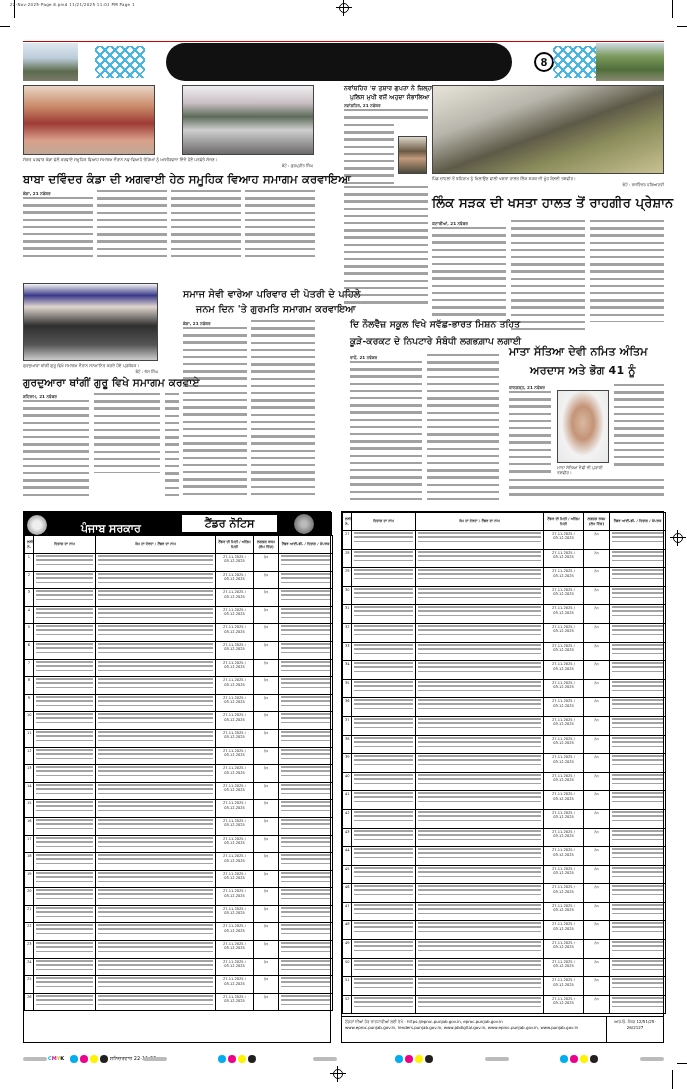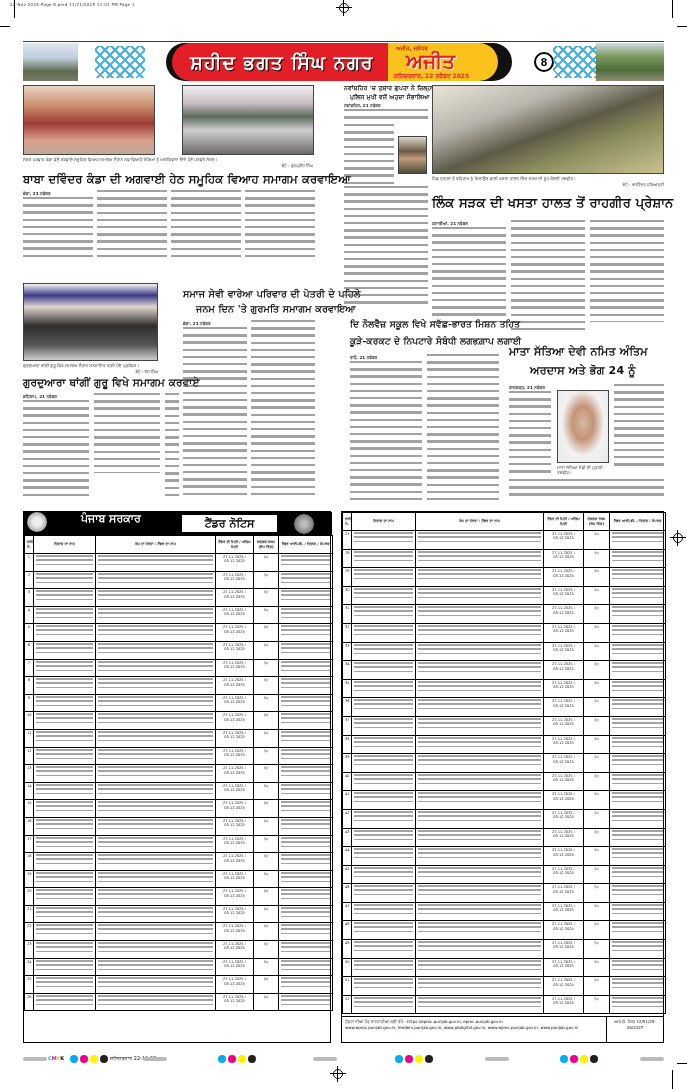--- a/index.html
+++ b/index.html
@@ -33,21 +33,21 @@
   .caption { position: absolute; font-size: 4.2px; line-height: 5px; color: #111; }
   .credit { position: absolute; font-size: 4px; color: #111; text-align: right; }
   .headline { position: absolute; font-weight: bold; color: #111; white-space: nowrap; letter-spacing: 0.2px; }
   .col { position: absolute; font-size: 4.2px; line-height: 7.2px; color: #222; text-align: justify; overflow: hidden; }
   .textlines { position: absolute; overflow: hidden;
      background: repeating-linear-gradient(180deg, #555 0 2.4px, transparent 2.4px 7.2px); opacity: .55; }
 
   
   .tender { position: absolute; left: 23px; top: 511px; width: 641px; height: 532px; }
   .tbl-wrap { position: absolute; top: 0; border: 1px solid #000; background:#fff; }
-  .tender-head { position: absolute; left: 0; top: 0; width: 308px; height: 23px; background: #000; color: #fff; display:flex; align-items:flex-start; }
+  .tender-head { position: absolute; left: 0; top: 0; width: 308px; height: 23px; background: #000; color: #fff; display:flex; align-items:flex-end; }
   .tender-head .emblem { width: 20px; height: 20px; margin-left: 3px; border-radius: 50%; background: radial-gradient(circle,#eee 30%,#aaa 70%,#555 100%); }
   .tender-head .govt { margin-left: 34px; font-size: 11px; font-weight: bold; }
   .tender-head .notice { position:absolute; left: 158px; top: 3px; width: 95px; height: 17px; background:#fff; color:#000; font-size: 11px; font-weight: bold; display:flex; align-items:center; justify-content:center; }
   .tender-head .logo2 { position:absolute; right: 18px; top: 2px; width: 20px; height: 20px; border-radius:50%; background: radial-gradient(circle,#bbb 20%,#777 70%,#444 100%); }
   table.tt { border-collapse: collapse; width: 100%; table-layout: fixed; }
   table.tt th, table.tt td { border: 1px solid #000; font-size: 3.6px; line-height: 4.4px; padding: 1px 2px; vertical-align: top; color:#222; overflow:hidden; }
   table.tt th { font-weight: bold; text-align: center; height: 18px; vertical-align: middle; }
   table.tt td.c { text-align: center; }
   .footer-note { font-size: 4px; line-height: 6px; padding: 2px 3px; color:#111; }
 
@@ -72,28 +72,20 @@
 <div class="crop" style="left:0;top:26px;width:10px;height:1px;"></div>
 <div class="crop" style="left:672px;top:0;width:1px;height:18px;"></div>
 <div class="crop" style="left:677px;top:26px;width:10px;height:1px;"></div>
 <div class="crop" style="left:672px;top:1070px;width:1px;height:19px;"></div>
 <div class="crop" style="left:677px;top:1063px;width:10px;height:1px;"></div>
 
 <div class="masthead">
   <div class="mh-photo left"></div>
   <div class="mh-diamonds" style="left:72px;"></div>
   <div class="mh-pill"></div>
-  <div class="mh-red">
-    <span>ਸ਼ਹੀਦ ਭਗਤ ਸਿੰਘ ਨਗਰ</span>
-  </div>
-  <div class="mh-yellow">
-    <div class="city">ਅਜੀਤ, ਜਲੰਧਰ</div>
-    <div class="brand">ਅਜੀਤ</div>
-    <div class="date">ਸ਼ਨਿਚਰਵਾਰ, 22 ਨਵੰਬਰ 2025</div>
-  </div>
   <div class="mh-page">8</div>
   <div class="mh-diamonds" style="left:530px;"></div>
   <div class="mh-photo right"></div>
 </div>
 
 <div class="photo" style="left:23px;top:85px;width:132px;height:70px;background:linear-gradient(180deg,#e9d6c6 0%,#c98b6a 30%,#9d3b35 55%,#d9a08a 80%,#bfa896 100%);"></div>
 <div class="photo" style="left:182px;top:85px;width:132px;height:70px;background:linear-gradient(180deg,#f0eef2 0%,#c9bfc4 25%,#5d6b5a 45%,#cfcfcf 65%,#6d6a6a 100%);"></div>
 <div class="caption" style="left:23px;top:157px;width:290px;">ਸੰਗਤ ਪਰਵਾਰ ਕੰਡਾ ਵੱਲੋਂ ਕਰਵਾਏ ਸਮੂਹਿਕ ਵਿਆਹ ਸਮਾਗਮ ਦੌਰਾਨ ਨਵ-ਵਿਆਹੇ ਜੋੜਿਆਂ ਨੂੰ ਆਸ਼ੀਰਵਾਦ ਦਿੰਦੇ ਹੋਏ ਪਤਵੰਤੇ ਸੱਜਣ।</div>
 <div class="credit" style="left:240px;top:163px;width:73px;">ਫੋਟੋ : ਗੁਰਪ੍ਰੀਤ ਸਿੰਘ</div>
 <div class="headline" style="left:23px;top:172px;font-size:11.5px;">ਬਾਬਾ ਦਵਿੰਦਰ ਕੰਡਾ ਦੀ ਅਗਵਾਈ ਹੇਠ ਸਮੂਹਿਕ ਵਿਆਹ ਸਮਾਗਮ ਕਰਵਾਇਆ</div>
@@ -135,21 +127,21 @@
 <div class="textlines" style="left:511px;top:220px;width:74px;height:110px;"></div>
 <div class="textlines" style="left:590px;top:220px;width:74px;height:102px;"></div>
 
 <div class="headline" style="left:350px;top:319px;font-size:9px;">ਦਿ ਨੌਲਵੈਜ਼ ਸਕੂਲ ਵਿਖੇ ਸਵੱਛ-ਭਾਰਤ ਮਿਸ਼ਨ ਤਹਿਤ</div>
 <div class="headline" style="left:350px;top:336px;font-size:9px;">ਕੂੜੇ-ਕਰਕਟ ਦੇ ਨਿਪਟਾਰੇ ਸੰਬੰਧੀ ਲਗਭਗ਼ਾਪ ਲਗਾਈ</div>
 <div class="col" style="left:350px;top:354px;width:72px;font-weight:bold;">ਰਾਹੋਂ, 21 ਨਵੰਬਰ</div>
 <div class="textlines" style="left:350px;top:361px;width:72px;height:140px;"></div>
 <div class="textlines" style="left:427px;top:354px;width:72px;height:147px;"></div>
 
 <div class="headline" style="left:509px;top:345px;font-size:11px;">ਮਾਤਾ ਸੱਤਿਆ ਦੇਵੀ ਨਮਿਤ ਅੰਤਿਮ</div>
-<div class="headline" style="left:530px;top:364px;font-size:11px;">ਅਰਦਾਸ ਅਤੇ ਭੋਗ 24 ਨੂੰ</div>
+<div class="headline" style="left:530px;top:364px;font-size:11px;">ਅਰਦਾਸ ਅਤੇ ਭੋਗ 41 ਨੂੰ</div>
 <div class="col" style="left:509px;top:384px;width:60px;font-weight:bold;">ਕਾਠਗੜ੍ਹ, 21 ਨਵੰਬਰ</div>
 <div class="textlines" style="left:509px;top:391px;width:42px;height:86px;"></div>
 <div class="photo" style="left:557px;top:390px;width:52px;height:73px;background:radial-gradient(ellipse at 50% 45%,#d9b9a0 0%,#c49478 30%,#f2f2f2 60%,#e8e8e8 100%);"></div>
 <div class="caption" style="left:557px;top:465px;width:60px;">ਮਾਤਾ ਸੱਤਿਆ ਦੇਵੀ ਦੀ ਪੁਰਾਣੀ ਤਸਵੀਰ।</div>
 <div class="textlines" style="left:614px;top:384px;width:50px;height:86px;"></div>
 <div class="textlines" style="left:509px;top:479px;width:155px;height:22px;"></div>
 
 <div class="tender">
 
   <div class="tbl-wrap" style="left:0;width:308px;height:532px;">

